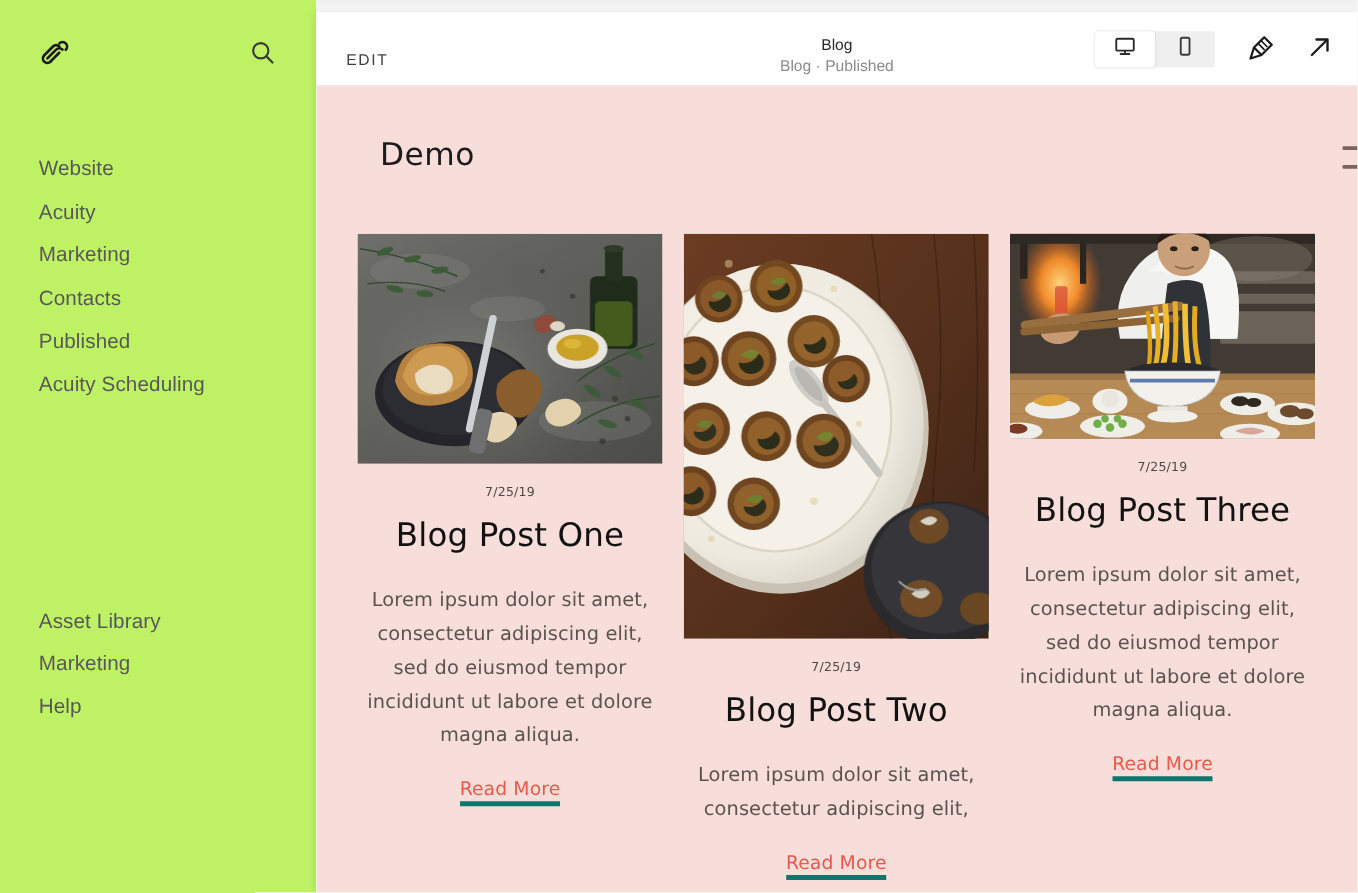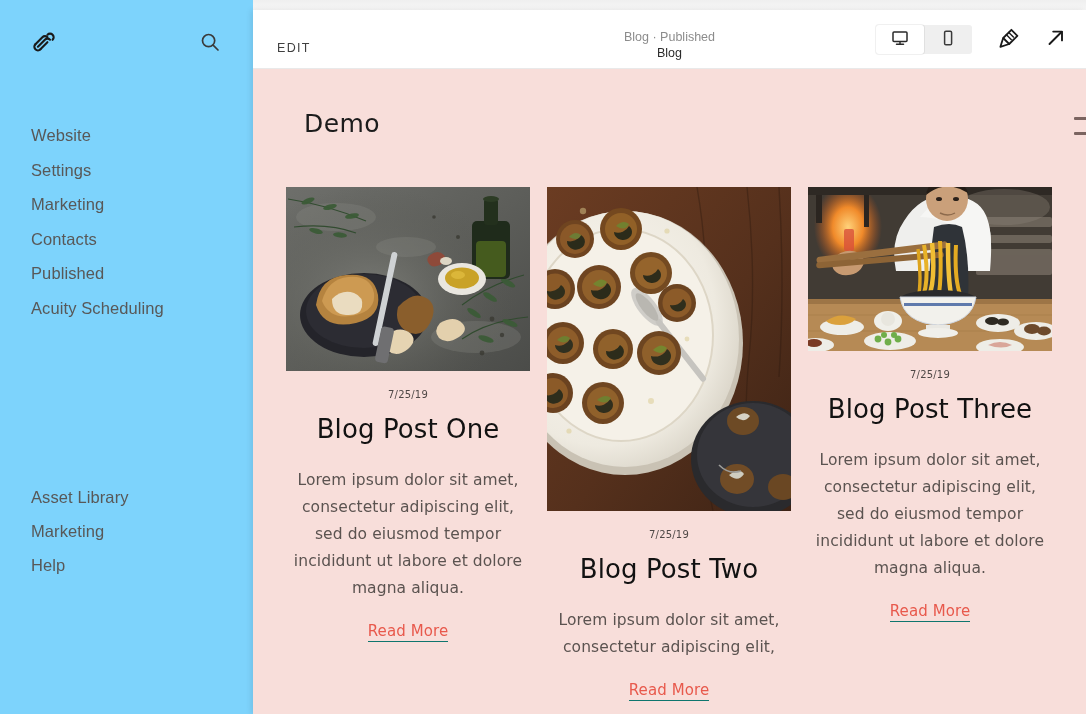--- a/index.html
+++ b/index.html
@@ -7,21 +7,21 @@
     width:1086px; height:714px;
     overflow:hidden;
     background:#ffffff;
     font-family:"Liberation Sans", sans-serif;
   }
   #app { position:relative; width:1086px; height:714px; background:#fff; }
 
   
   #sidebar {
     position:absolute; left:0; top:0; width:253px; height:714px;
-    background:#7dd3fc;
+    background:#bef264;
   }
   .sb-logo {
     position:absolute; left:30px; top:28px; width:28px; height:28px;
     display:flex; align-items:center; justify-content:center;
   }
   .sb-search {
     position:absolute; left:197px; top:29px; width:26px; height:26px;
     display:flex; align-items:center; justify-content:center; cursor:pointer;
   }
   .sb-nav { position:absolute; left:0; top:118px; width:253px; }
@@ -133,21 +133,21 @@
     text-align:center; font-size:15.5px; color:#5b5350;
     margin-top:22px; line-height:27px; letter-spacing:.1px;
     font-family:"DejaVu Sans", sans-serif;
   }
   .post-link {
     display:block; text-align:center; margin-top:20px;
     font-size:15px; color:#E8594C; text-decoration:none;
     letter-spacing:.1px; cursor:pointer;
     font-family:"DejaVu Sans", sans-serif;
   }
-  .post-link span { border-bottom:1px solid #0f766e; padding-bottom:1px; }
+  .post-link span { border-bottom:4px solid #0f766e; padding-bottom:1px; }
 </style>
 </head>
 <body>
 
 <div id="app">
 
   <div id="sidebar">
 
     <div class="sb-logo">
       <svg width="26" height="26" viewBox="0 0 26 26">
@@ -163,21 +163,21 @@
 
     <div class="sb-search">
       <svg width="20" height="20" viewBox="0 0 20 20">
         <circle cx="8.6" cy="8.6" r="6.1" fill="none" stroke="#3a3a3a" stroke-width="1.7"></circle>
         <line x1="13.1" y1="13.1" x2="18" y2="18" stroke="#3a3a3a" stroke-width="1.7" stroke-linecap="round"></line>
       </svg>
     </div>
 
     <nav class="sb-nav">
       <div class="sb-item">Website</div>
-      <div class="sb-item">Settings</div>
+      <div class="sb-item">Acuity</div>
       <div class="sb-item">Marketing</div>
       <div class="sb-item">Contacts</div>
       <div class="sb-item">Published</div>
       <div class="sb-item">Acuity Scheduling</div>
     </nav>
 
     <nav class="sb-nav2">
       <div class="sb-item">Asset Library</div>
       <div class="sb-item">Marketing</div>
       <div class="sb-item">Help</div>
@@ -185,22 +185,22 @@
   </div>
 
   <div id="topgray"></div>
 
   <div id="preview">
 
     <div id="toolbar">
       <div id="tb-edit">EDIT</div>
 
       <div id="tb-center">
+        <div id="tb-title">Blog</div>
         <div id="tb-sub">Blog · Published</div>
-        <div id="tb-title">Blog</div>
       </div>
 
       <div id="tb-toggle">
         <div class="tog-btn active">
           <span>
             <svg width="18" height="18" viewBox="0 0 18 18">
               <rect x="2" y="3" width="14" height="9.5" rx="1" fill="none" stroke="#2a2a2a" stroke-width="1.5"></rect>
               <line x1="9" y1="12.5" x2="9" y2="15" stroke="#2a2a2a" stroke-width="1.5"></line>
               <line x1="5.5" y1="15.2" x2="12.5" y2="15.2" stroke="#2a2a2a" stroke-width="1.5" stroke-linecap="round"></line>
             </svg>

